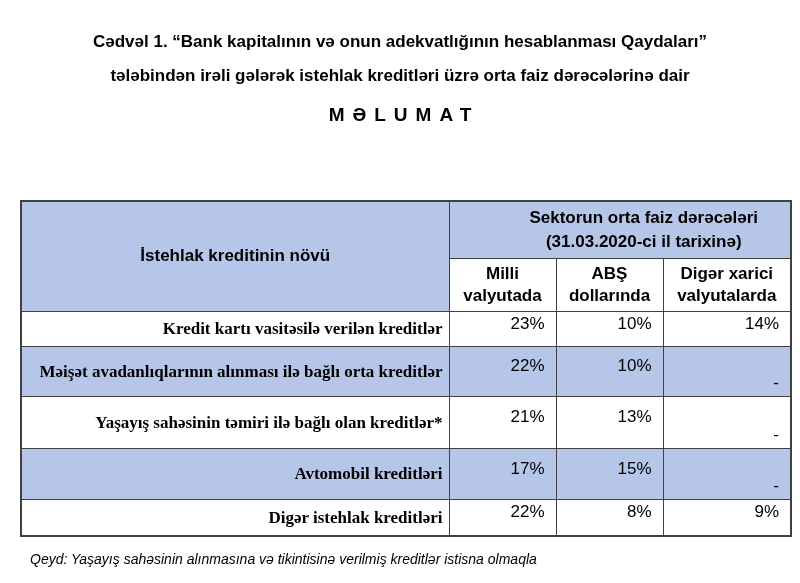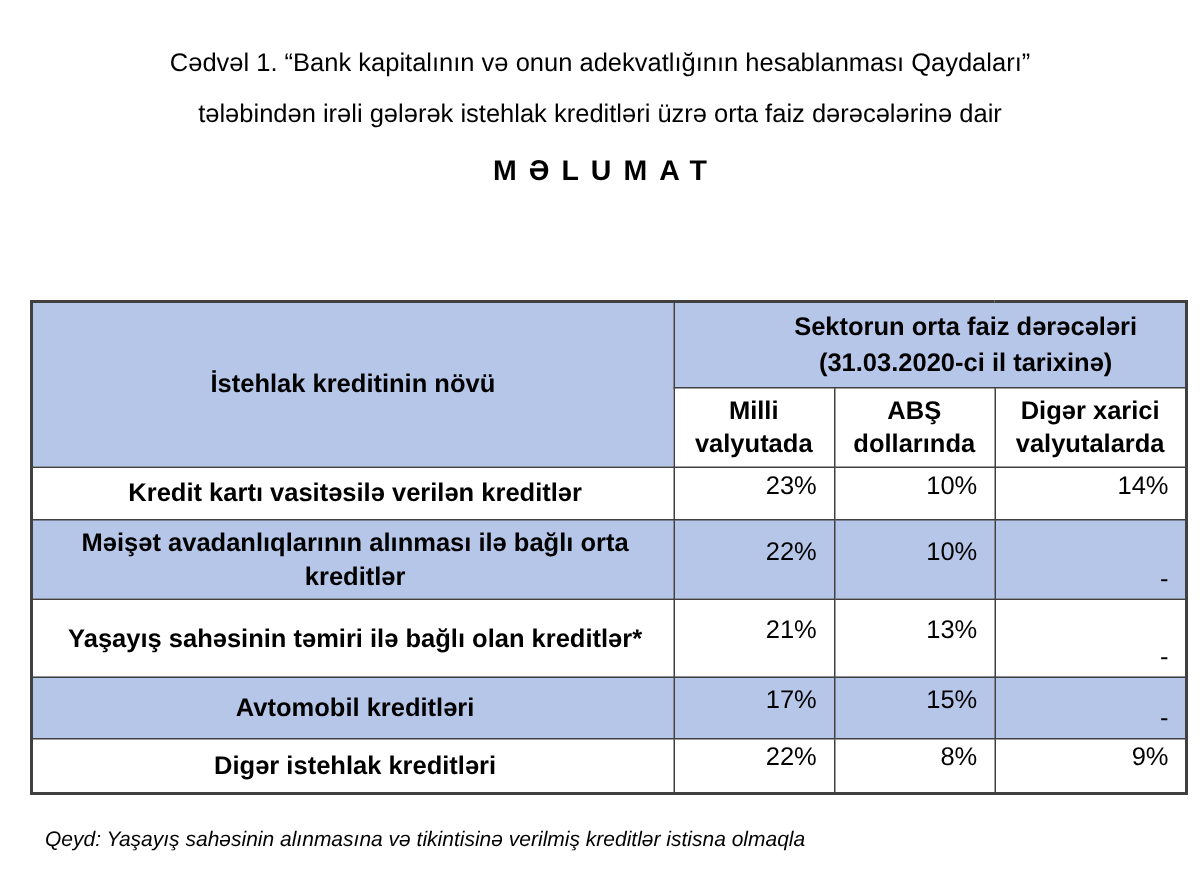--- a/index.html
+++ b/index.html
@@ -18,21 +18,21 @@
     overflow: hidden;
   }
   .page {
     width: 800px;
     height: 583px;
     position: relative;
   }
   .title-block {
     padding-top: 25px;
     text-align: center;
-    font-weight: normal;
+    font-weight: bold;
     font-size: 17px;
     line-height: 34px;
   }
   .doc-heading {
     margin-top: 11px;
     text-align: center;
     font-weight: bold;
     font-size: 19px;
     letter-spacing: 8px;
     text-indent: 8px; 
@@ -74,37 +74,38 @@
   .th-sub {
     font-weight: bold;
     text-align: center;
     line-height: 22px;
     height: 53px;
     background: var(--c-bg);
     padding: 2px 2px;
   }
   td.lbl {
     font-weight: bold;
-    text-align: center;
+    text-align: right;
     padding: 3px 6px 3px 9px;
     line-height: 23px;
+    font-family: Liberation Serif, serif;
   }
   td.num {
     text-align: right;
     padding: 2px 11px 12px 2px;
     font-weight: normal;
   }
   td.num.bottom {
     vertical-align: bottom;
     padding-bottom: 3px;
   }
   tr.r1 { height: 34px; }
   tr.r2 { height: 50px; }
   tr.r3 { height: 52px; }
-  tr.r4 { height: 41px; margin-left: 40px; }
+  tr.r4 { height: 51px; margin-left: 40px; }
   tr.r5 { height: 37px; }
 
   .note {
     position: absolute;
     left: 30px;
     top: 551px;
     font-style: italic;
     font-size: 14px;
   }
 </style>

